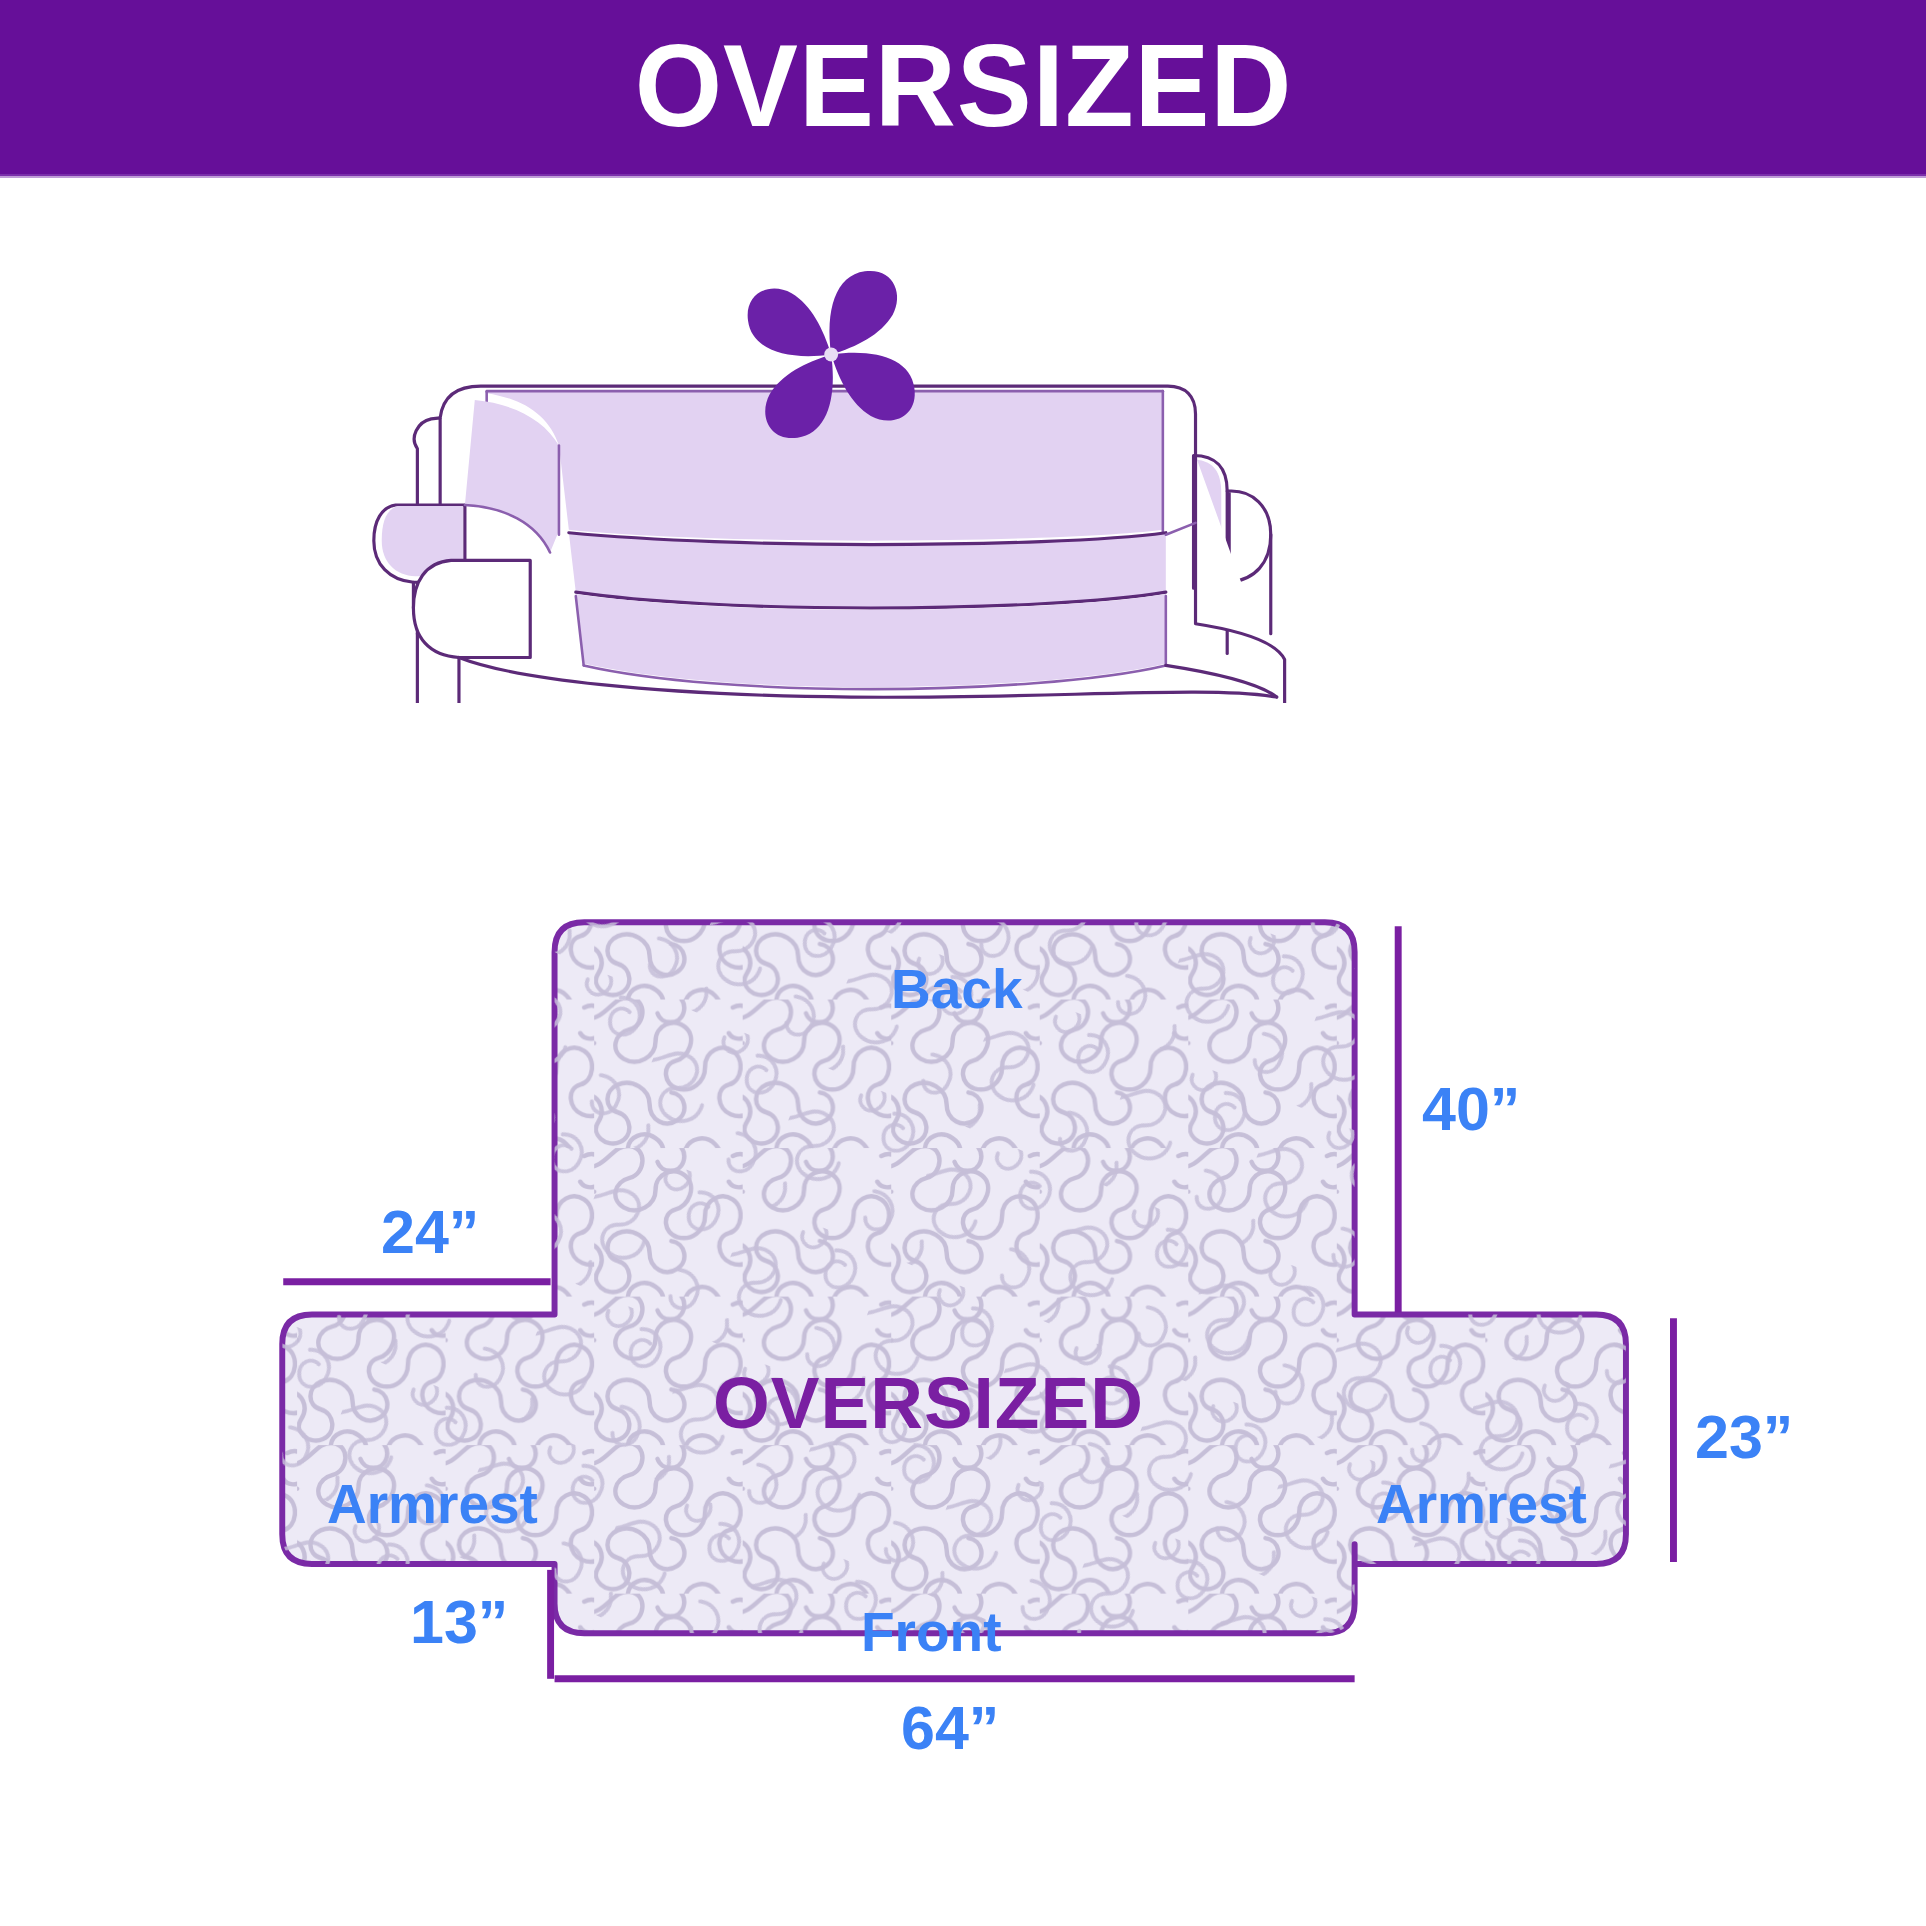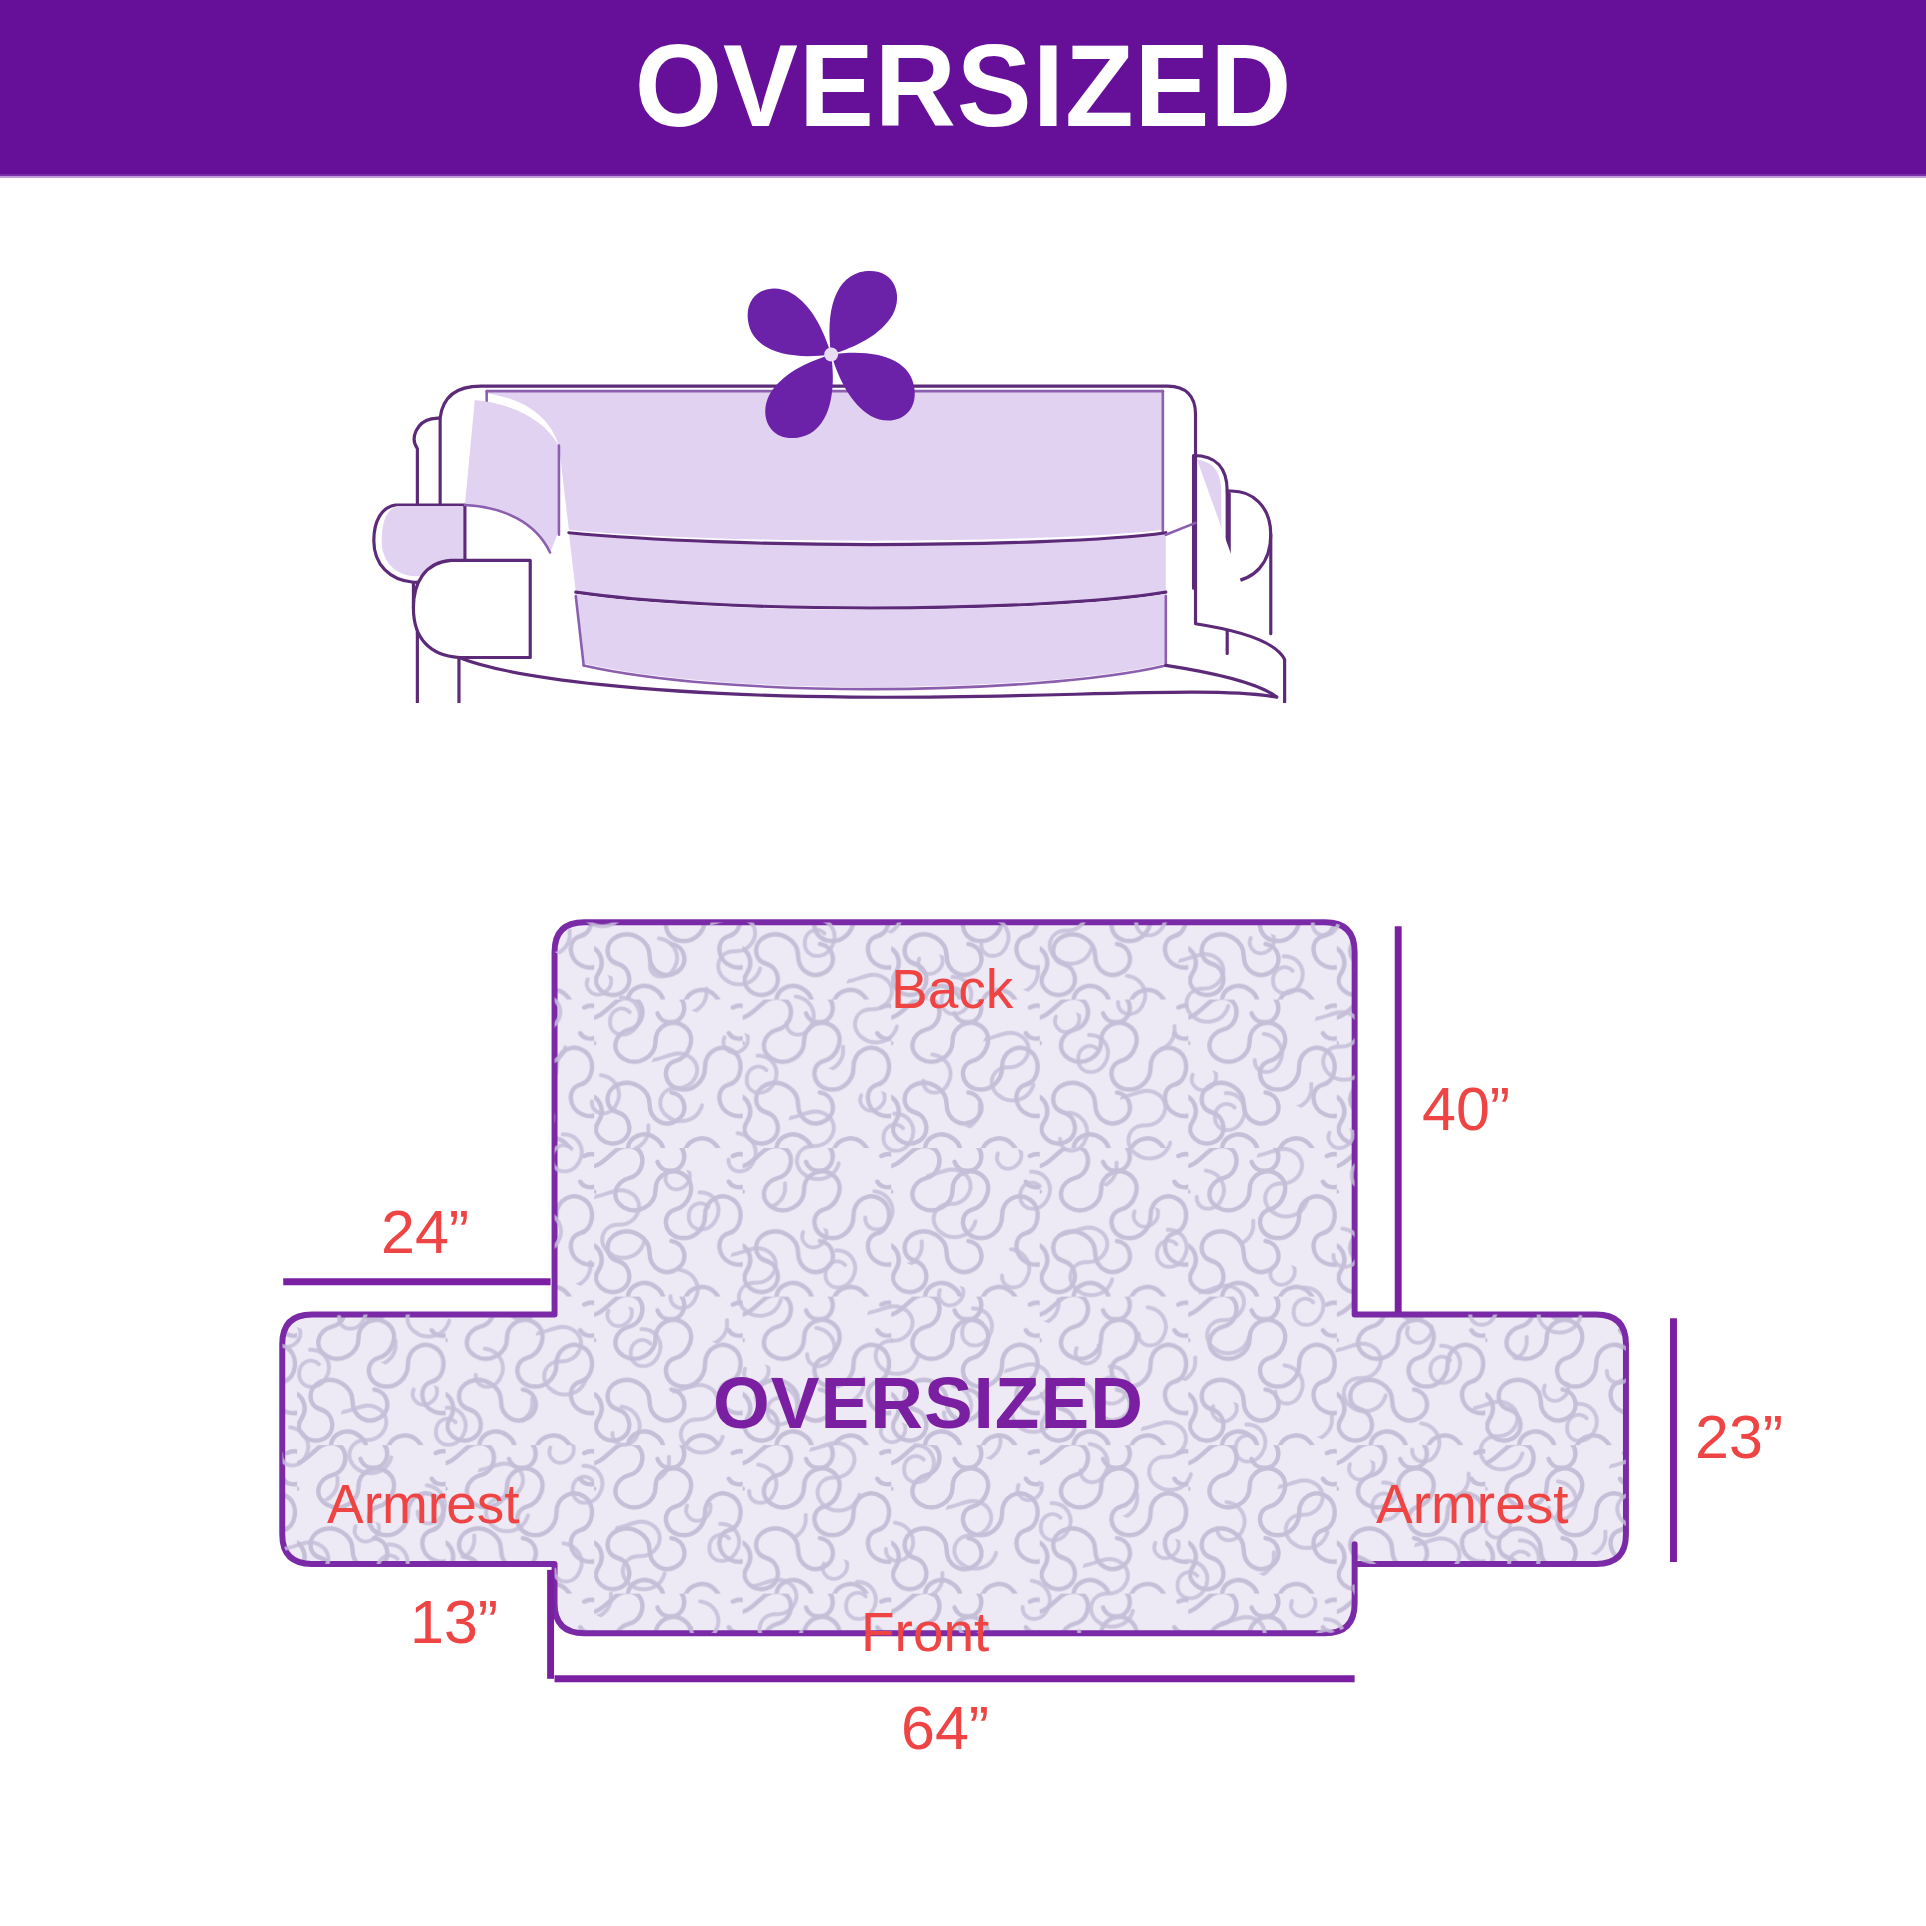--- a/index.html
+++ b/index.html
@@ -35,23 +35,23 @@
 
   
   .sofa-wrap{position:absolute;left:356px;top:208px;width:990px;height:495px;}
 
   
   .flat-wrap{position:absolute;left:0px;top:851px;width:1927px;height:1010px;}
 
   
   .dlabel{
     position:absolute;
-    color:#ef4444;
+    color:#3b82f6;
     font-family:"Liberation Sans", sans-serif;
-    font-weight:400;
+    font-weight:700;
     white-space:nowrap;
     line-height:1;
   }
   .dim-num{font-size:61px;}
   .part-lbl{font-size:55px;}
   .center-lbl{
     font-size:73px;
     font-weight:700;
     letter-spacing:1px;
     color:#7A1FA2;

